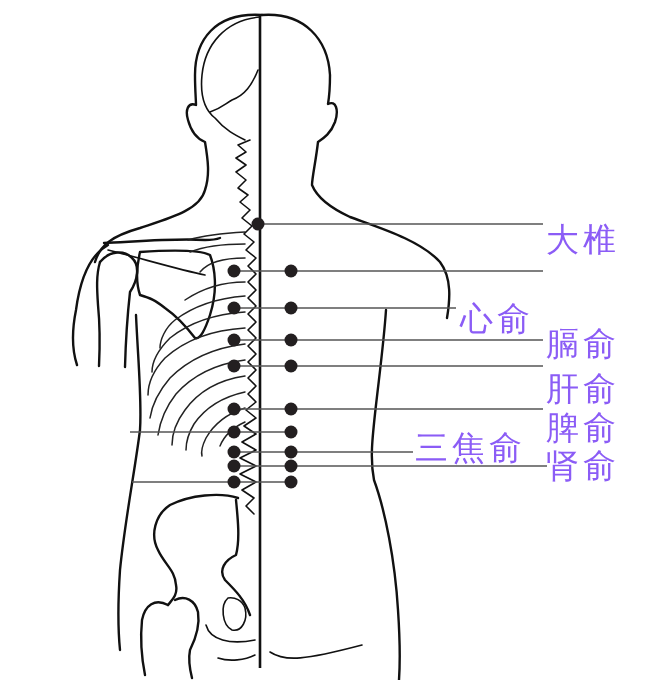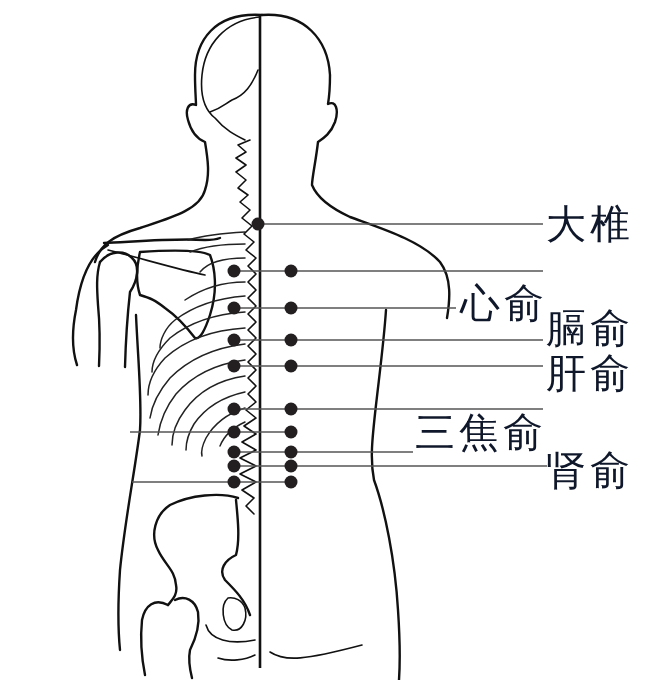--- a/index.html
+++ b/index.html
@@ -22,25 +22,26 @@
     }
     #stage svg { position: absolute; left: 0; top: 0; }
     .outline { fill: none; stroke: #111; stroke-width: 2.4; stroke-linecap: round; stroke-linejoin: round; }
     .thin { fill: none; stroke: #111; stroke-width: 1.6; stroke-linecap: round; stroke-linejoin: round; }
     .rib { fill: none; stroke: #222; stroke-width: 1.5; stroke-linecap: round; }
     .leader { stroke: #555; stroke-width: 1.6; }
     .midline { stroke: #111; stroke-width: 2.6; }
     .point { fill: #231f20; }
     .label {
       position: absolute;
-      font-size: 40px;
+      font-size: 33px;
       line-height: 36px;
-      color: #0f172a;
+      color: #8b5cf6;
       letter-spacing: 4px;
       white-space: nowrap;
+      margin-top: 16px;
     }
   </style>
 </head>
 <body>
 
 <div id="stage">
   <svg width="645" height="680" viewBox="0 0 645 680">
 
     <path class="outline" d="M262,15 C215,12 195,40 195,75 C195,90 196,100 196,105 C188,102 185,110 188,120 C192,135 200,140 205,142 C208,160 210,175 205,190 C200,210 170,218 140,228 C112,236 100,245 95,262"></path>
     <path class="outline" d="M262,15 C305,12 328,40 330,75 C330,90 329,98 328,104 C336,100 339,110 335,122 C331,133 324,138 318,142 C316,160 312,178 312,185 C318,200 335,210 350,217 C380,228 420,240 440,262 C452,278 450,300 447,318"></path>
@@ -120,15 +121,16 @@
       <circle class="point" cx="291" cy="466" r="6.5"></circle>
       <circle class="point" cx="234" cy="482" r="6.5"></circle>
       <circle class="point" cx="291" cy="482" r="6.5"></circle>
     </g>
   </svg>
 
   <div class="label" style="left:546px; top:206px;">大椎</div>
   <div class="label" style="left:460px; top:285px;">心俞</div>
   <div class="label" style="left:546px; top:310px;">膈俞</div>
   <div class="label" style="left:546px; top:355px;text-align:center;">肝俞</div>
+  <div class="label" style="left:546px; top:394px;">脾俞</div>
   <div class="label" style="left:415px; top:414px;">三焦俞</div>
-  <div class="label" style="left:546px; top:452px;">肾俞</div>
+  <div class="label" style="left:546px; top:432px;">肾俞</div>
 </div>
 
 </body></html>

